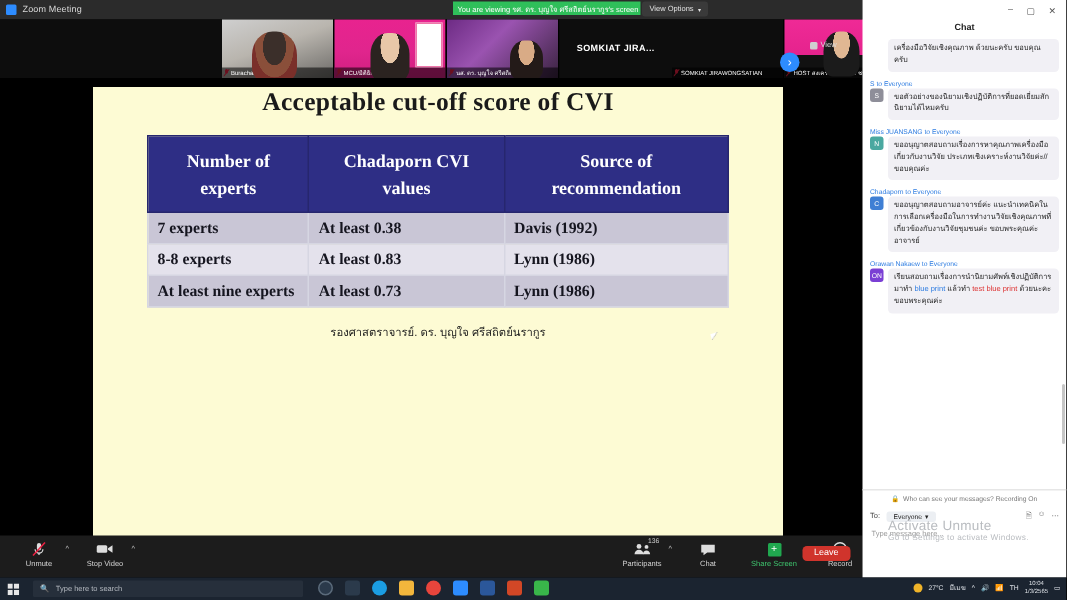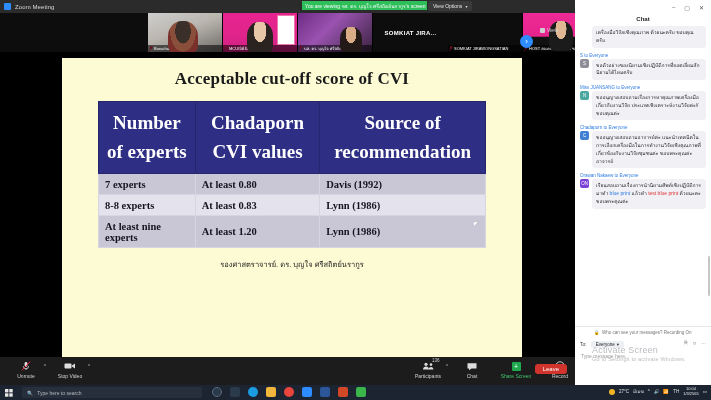--- a/index.html
+++ b/index.html
@@ -75,25 +75,25 @@
   .rec-dot { width:5px; height:5px; border-radius:50%; background:#e02b2b; margin-left:4px; }
   .rec-txt { color:#d8d8d8; font-size:5px; }
   .live-badge { background:#e01f26; color:#fff; font-size:6px; font-weight:bold;
     padding:1px 4px; margin-left:5px; border-radius:1px; }
   .live-src { background:#3a3a3a; color:#cfcfcf; font-size:5px; padding:1px 4px; border-radius:1px; }
 
   
   .stage { position:absolute; left:0; top:52px; width:575px; height:305px; background:#000; }
   .slide { position:absolute; left:62px; top:6px; width:460px; height:300px; background:#fdfbd4; }
   .slide-title { text-align:center; font-family:"Liberation Serif", serif; font-weight:bold;
-    font-size:17px; color:#1a1a1a; padding-top:11px; letter-spacing:.2px; }
+    font-size:17px; color:#1a1a1a; letter-spacing:.2px; }
 
   table.cvi { width:388px; margin:12px auto 0; border-collapse:collapse;
     font-family:"Liberation Serif", serif; }
-  table.cvi th { background:#2e2e85; color:#fff; font-size:19px; font-weight:bold;
+  table.cvi th { background:#2e2e85; color:#fff; font-size:12px; font-weight:bold;
     padding:7px 6px; line-height:1.5; border:1px solid #26266e; text-align:center; vertical-align:middle; }
   table.cvi td { font-size:10.5px; font-weight:bold; color:#15151f; padding:4.5px 6px;
     border:1px solid #d6d6e2; }
   table.cvi tr.odd td { background:#c9c6d6; }
   table.cvi tr.even td { background:#e4e2ec; }
   .slide-footer { text-align:center; font-size:7.5px; color:#1b1b1b; margin-top:10px;
     font-family:"Liberation Sans", sans-serif; }
 
   .cursor { position:absolute; left:474px; top:170px; width:0; height:0;
     border-left:5px solid #fff; border-bottom:4px solid transparent;
@@ -259,31 +259,31 @@
         <thead>
           <tr>
             <th>Number of experts</th>
             <th>Chadaporn CVI values</th>
             <th>Source of recommendation</th>
           </tr>
         </thead>
         <tbody>
           <tr class="odd">
             <td>7 experts</td>
-            <td>At least 0.80</td>
+            <td>At least 0.38</td>
             <td>Davis (1992)</td>
           </tr>
           <tr class="even">
             <td>8-8 experts</td>
             <td>At least 0.83</td>
             <td>Lynn (1986)</td>
           </tr>
           <tr class="odd">
             <td>At least nine experts</td>
-            <td>At least 1.20</td>
+            <td>At least 0.73</td>
             <td>Lynn (1986)</td>
           </tr>
         </tbody>
       </table>
       <div class="slide-footer">รองศาสตราจารย์. ดร. บุญใจ ศรีสถิตย์นรากูร</div>
     </div>
     <div class="cursor"></div>
   </div>
 
   <div class="toolbar">
@@ -432,21 +432,21 @@
       <span class="chat-icons">
         <span>🗎</span>
         <span>☺</span>
         <span>⋯</span>
       </span>
     </div>
     <div class="chat-input">Type message here...</div>
   </div>
 
   <div class="activate">
-    <span>Activate Screen</span>
+    <span>Activate Unmute</span>
     <small>Go to Settings to activate Windows.</small>
   </div>
 
   <div class="taskbar">
     <div class="start">
       <svg width="8" height="8" viewBox="0 0 8 8">
           <rect x="0" y="0" width="3.4" height="3.4" fill="#e6e6e6"></rect>
           <rect x="4.3" y="0" width="3.4" height="3.4" fill="#e6e6e6"></rect>
           <rect x="0" y="4.3" width="3.4" height="3.4" fill="#e6e6e6"></rect>
           <rect x="4.3" y="4.3" width="3.4" height="3.4" fill="#e6e6e6"></rect>

